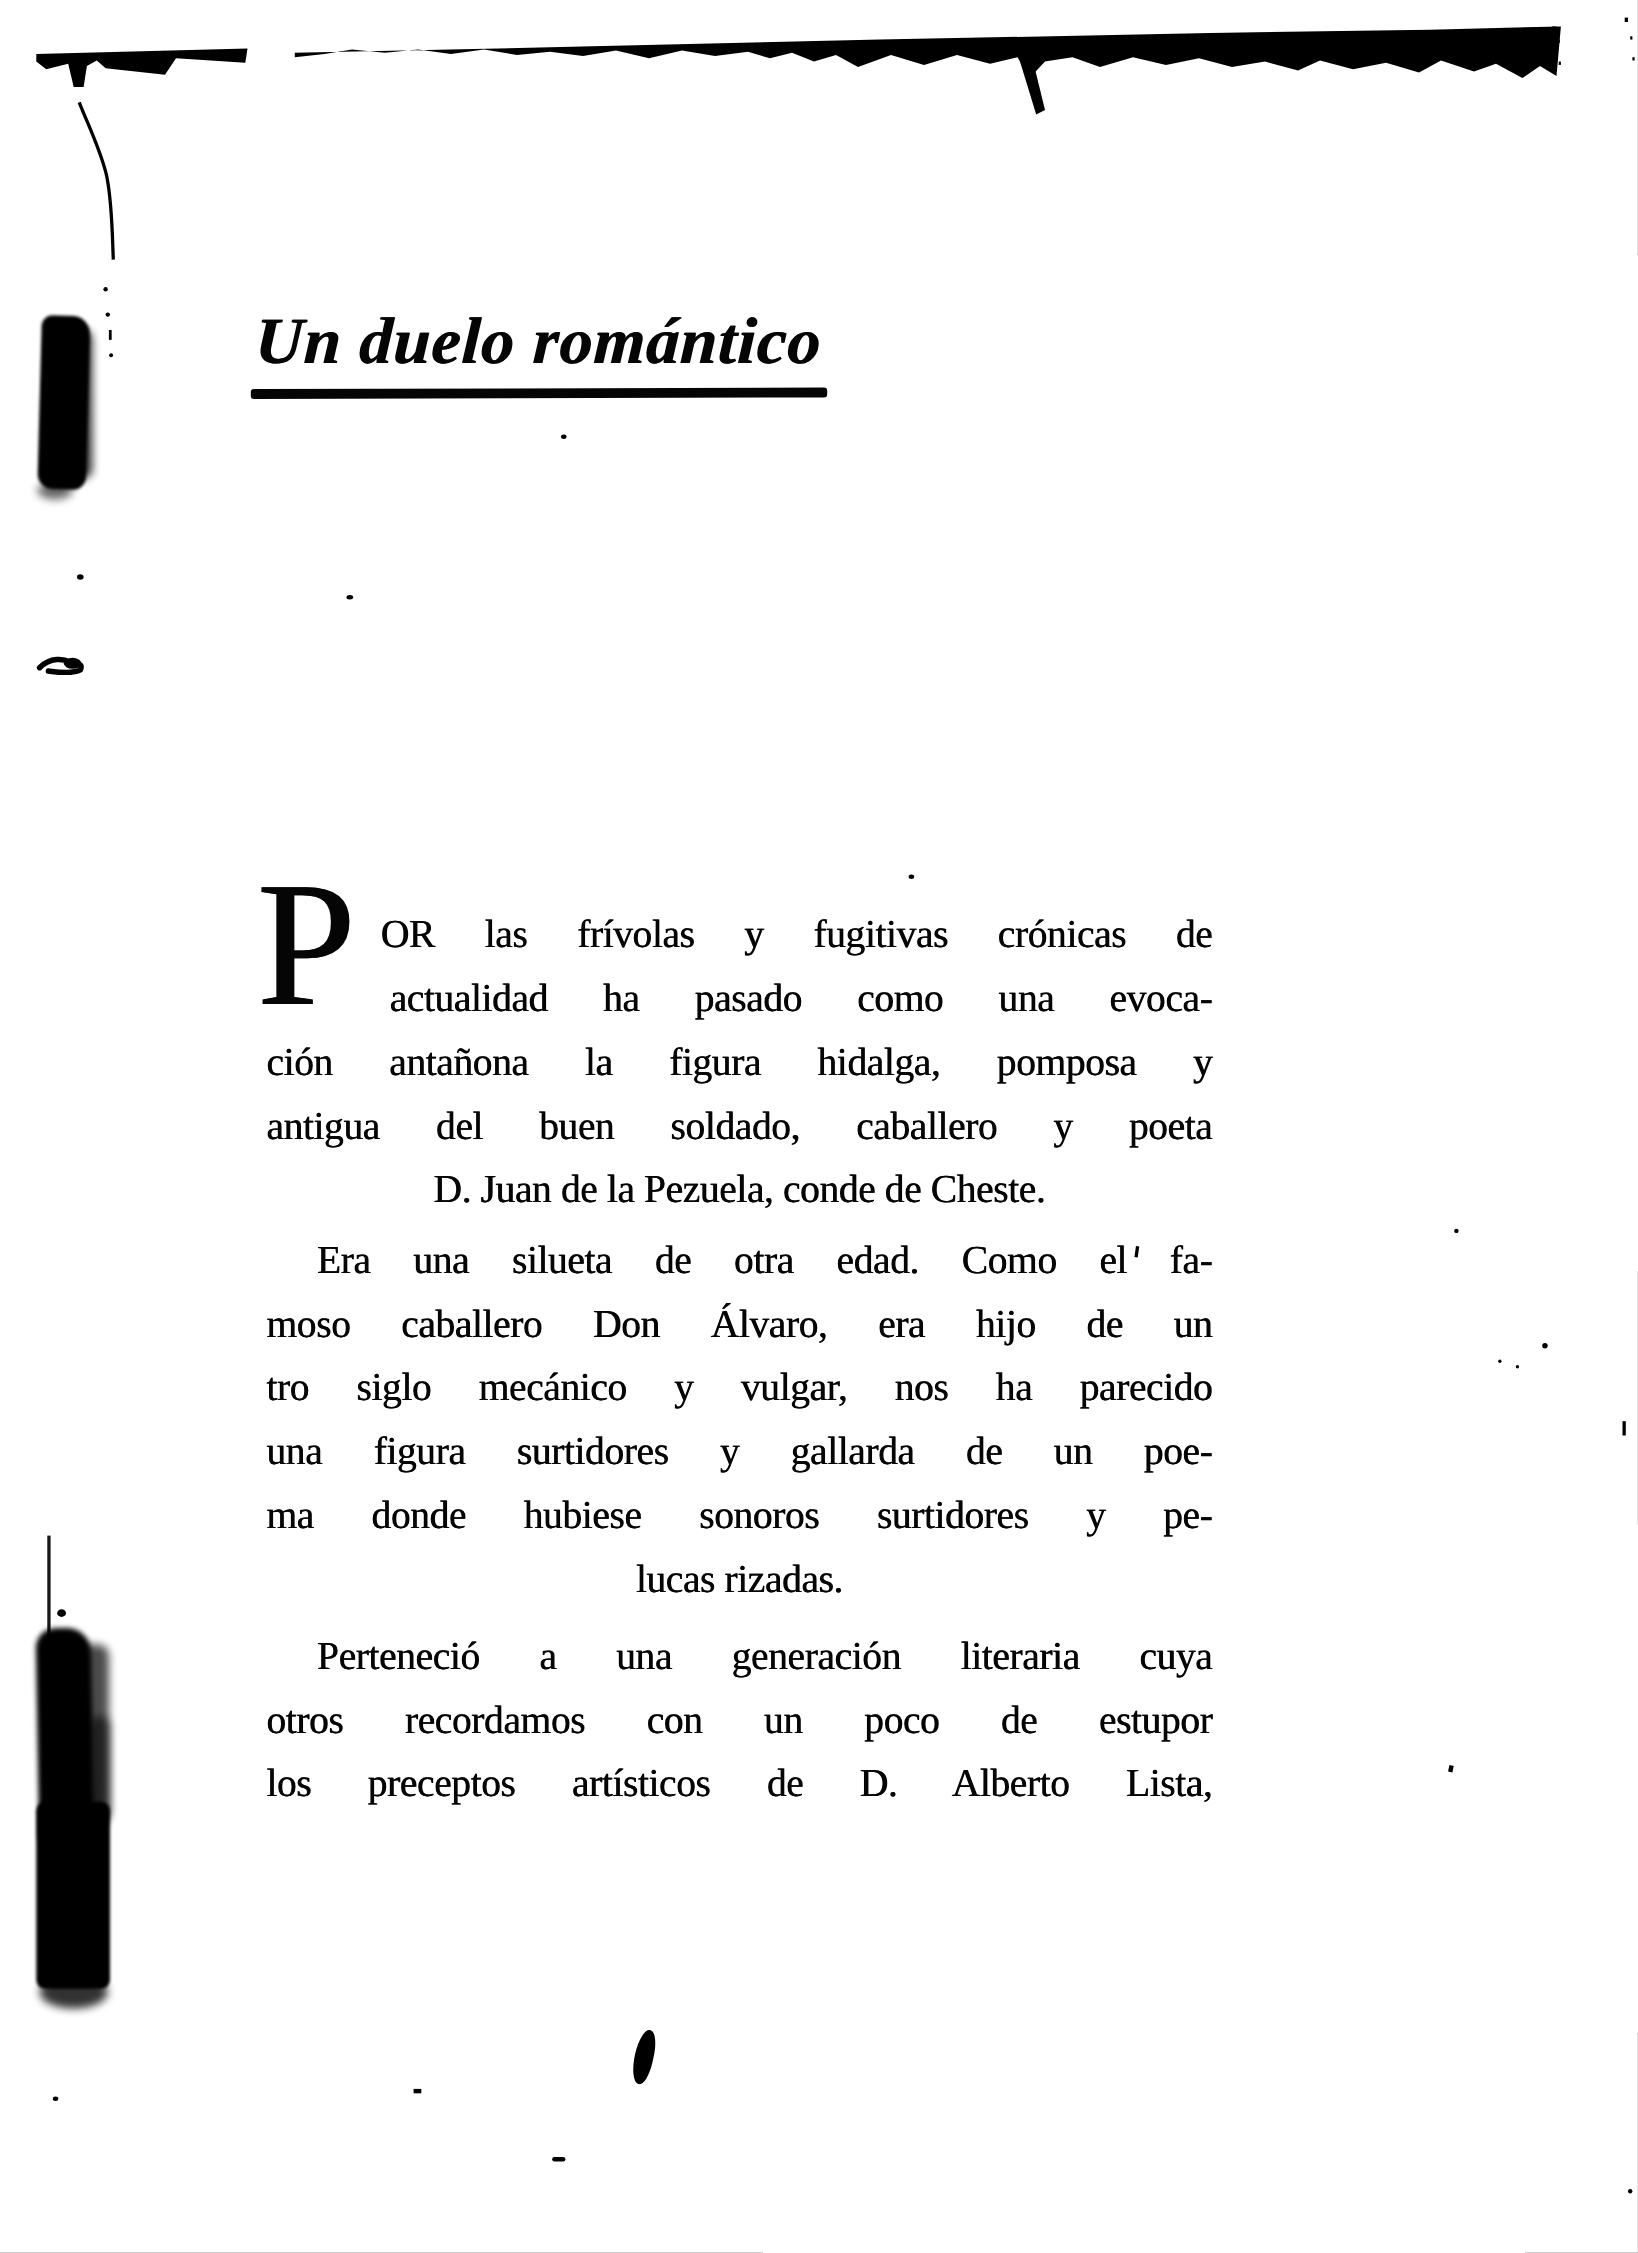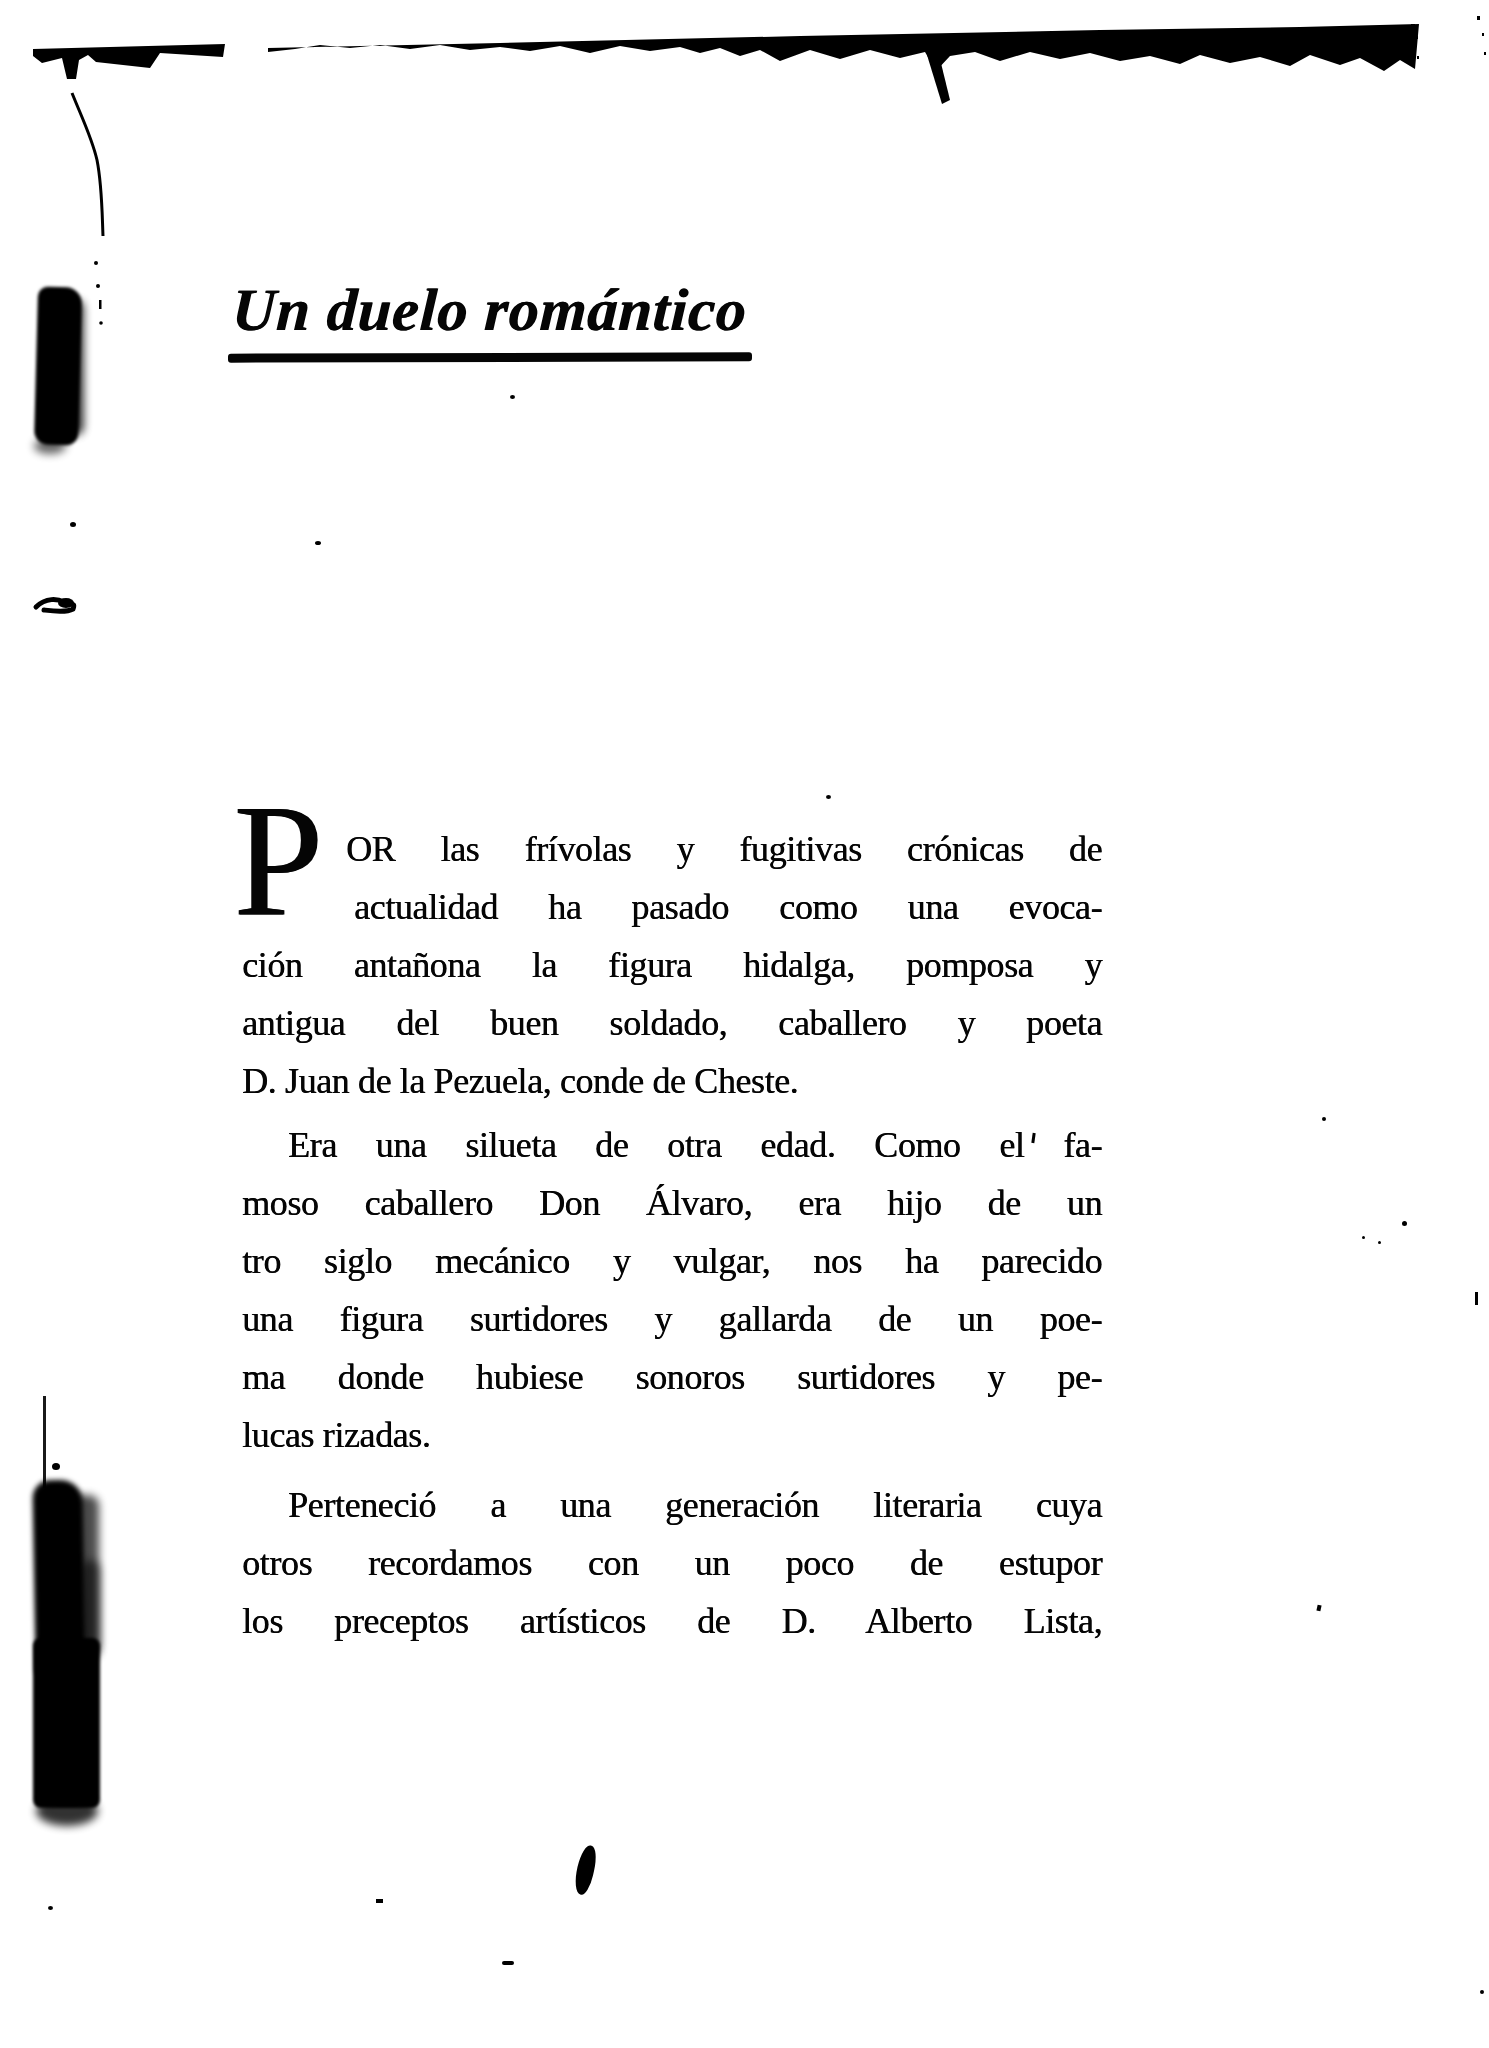--- a/index.html
+++ b/index.html
@@ -31,21 +31,21 @@
     position:absolute;left:230px;top:820px;width:860px;
     font-size:36px;line-height:58px;letter-spacing:-0.4px;
     text-shadow:0.5px 0 0 currentColor;
     margin-left:12px;
   }
   .para{margin:0;padding:0;}
   .para.p2{margin-top:6px;}
   .para.p3{margin-top:12px;}
   .line{white-space:nowrap;}
   .line.j{text-align:justify;text-align-last:justify;}
-  .line.nj{text-align:left;}
+  .line.nj{text-align:center;}
   .line.ind{padding-left:46px;}
   .line.dc1{padding-left:104px;}
   .line.dc2{padding-left:112px;}
   .dropcap{
     position:absolute;left:233px;top:779px;
     font-size:162px;line-height:162px;
     font-family:"Liberation Serif", serif;
     text-shadow:1px 0 0 currentColor;
   }
   

